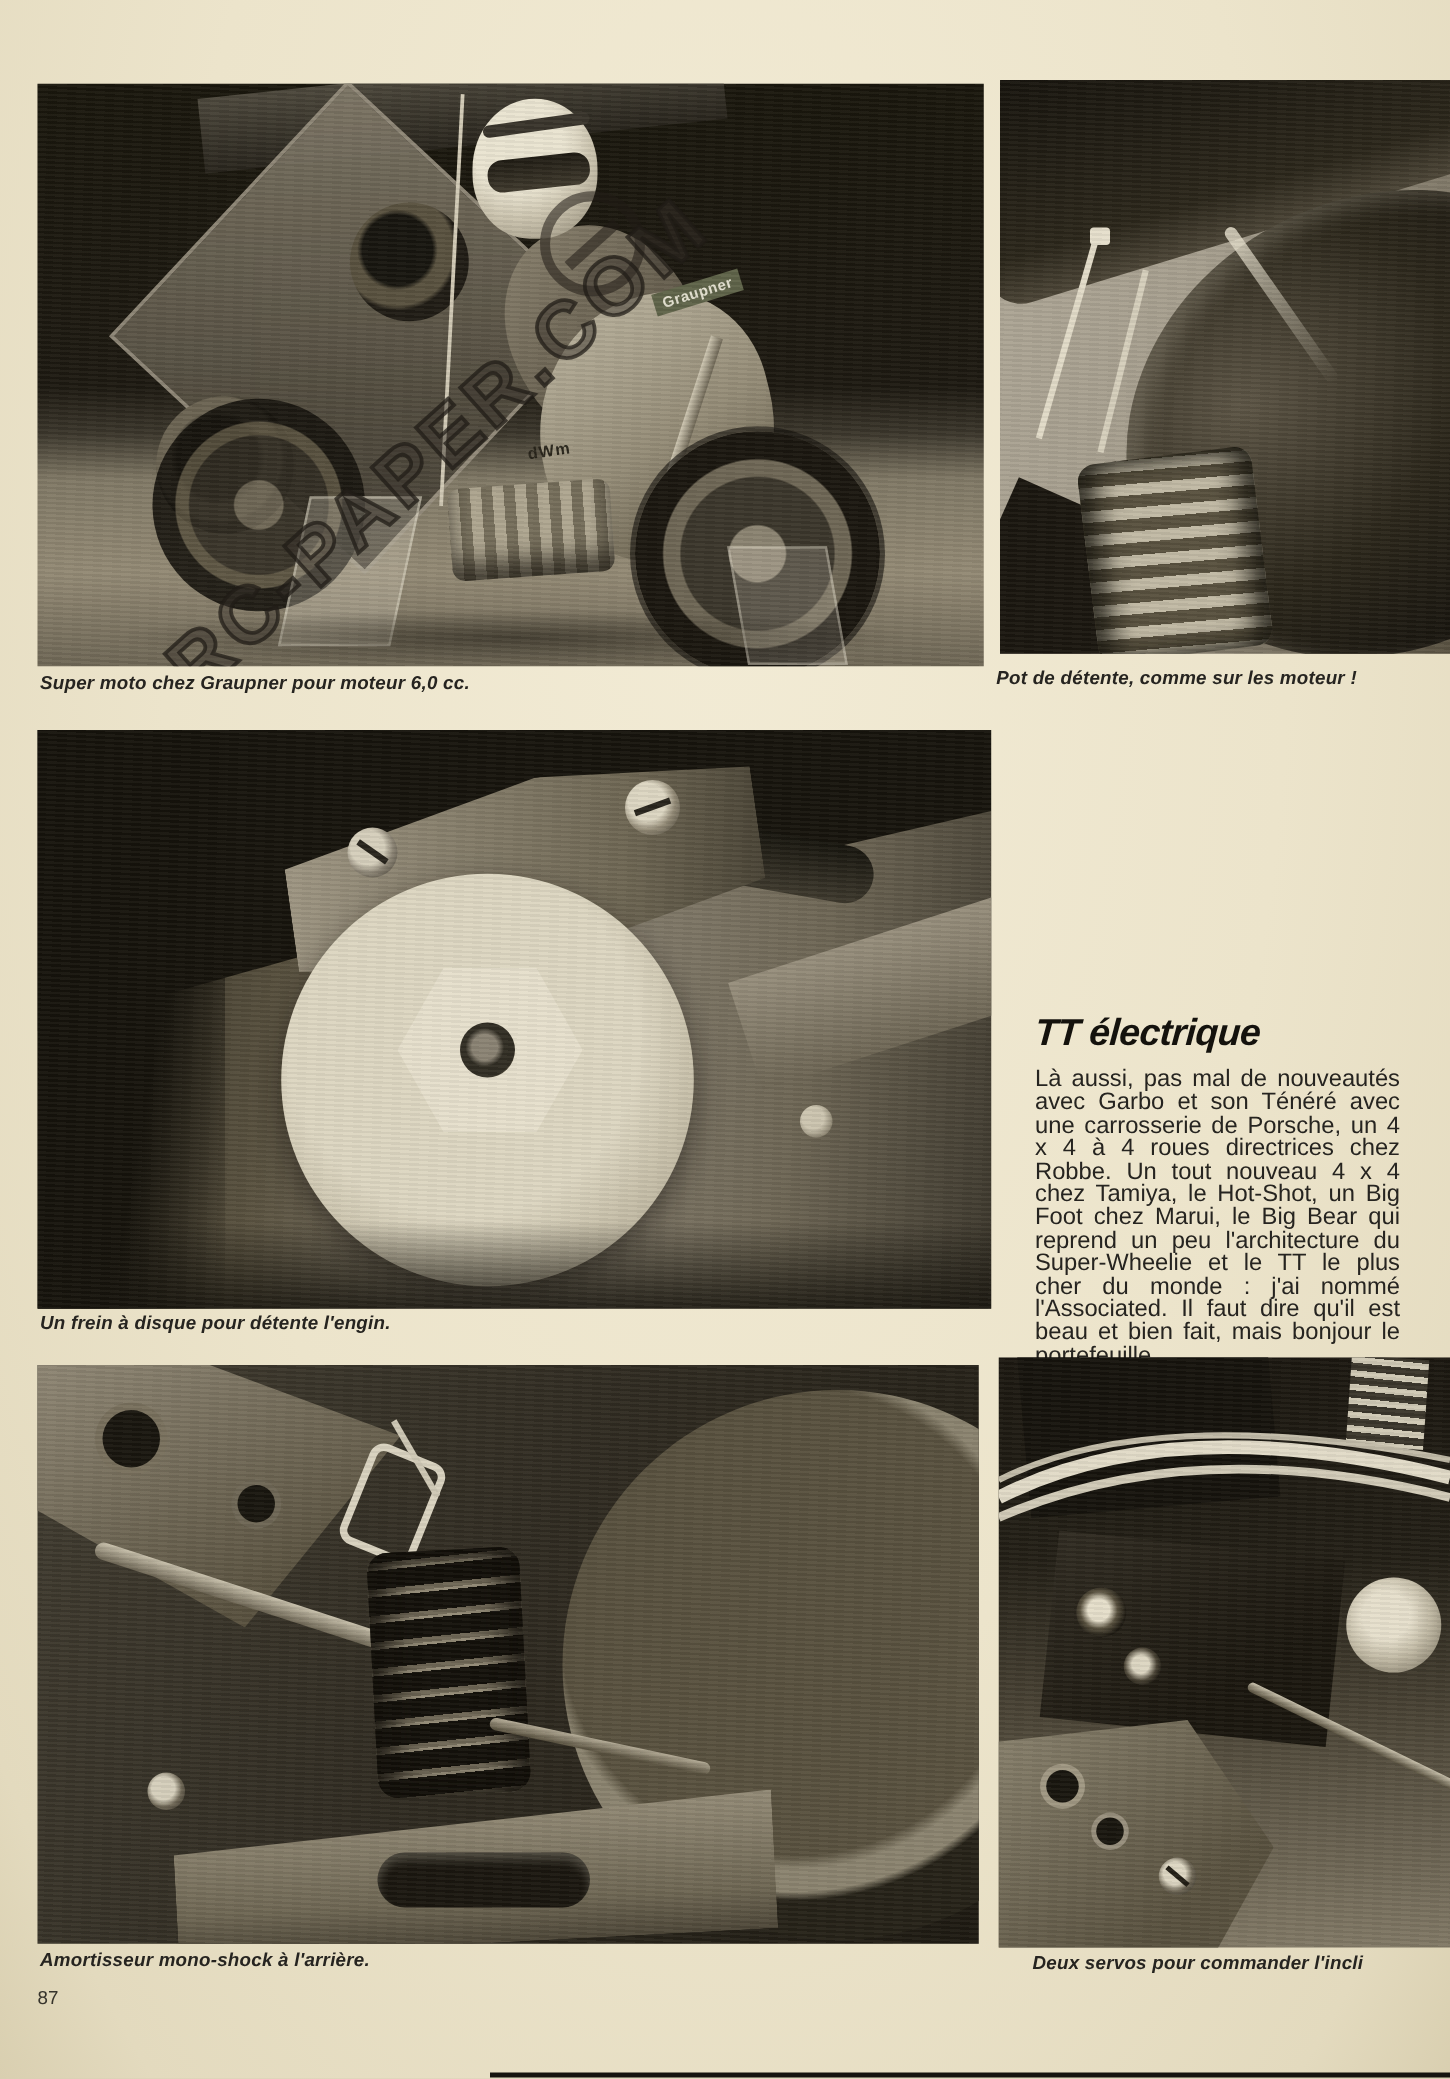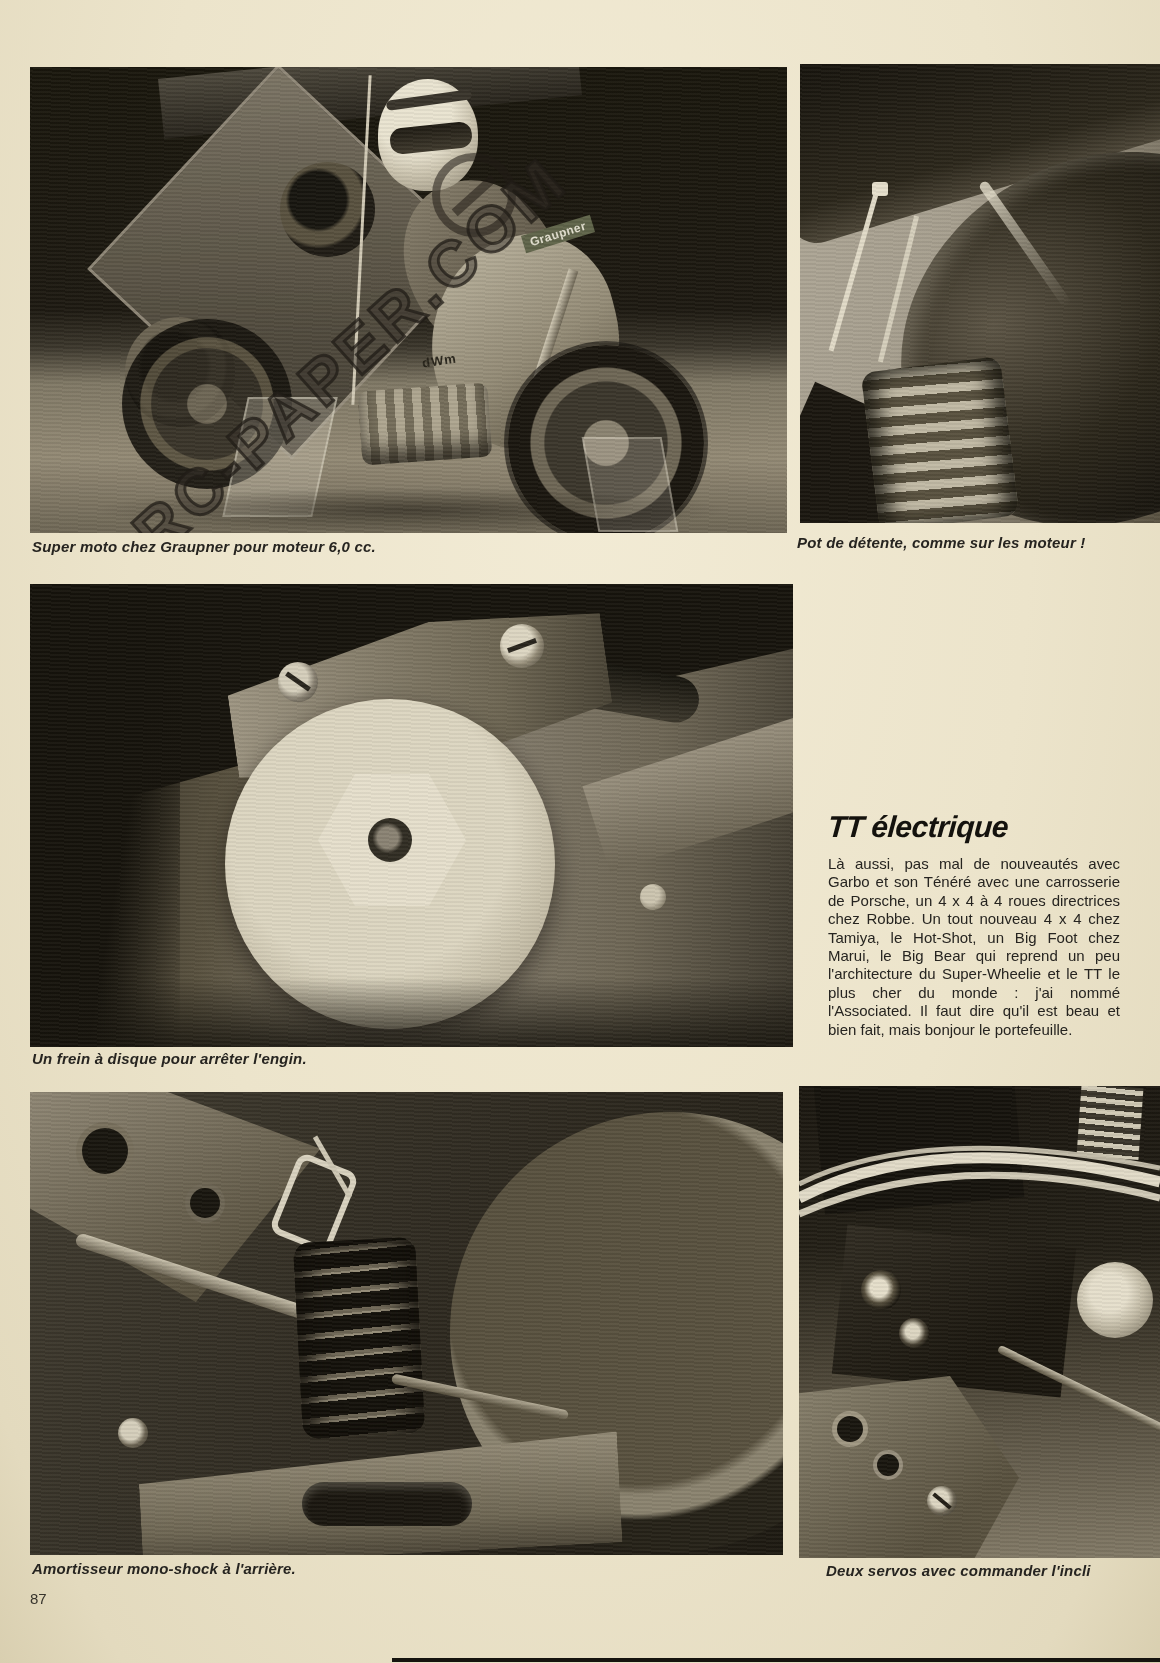--- a/index.html
+++ b/index.html
@@ -176,21 +176,21 @@
     color:#262420; letter-spacing:.2px; white-space:nowrap; }
   #caption-moto   { left:32px;  top:538px; }
   #caption-exhaust{ left:797px; top:534px; }
   #caption-brake  { left:32px;  top:1050px; }
   #caption-shock  { left:32px;  top:1560px; }
   #caption-servos { left:826px; top:1562px; }
 
   .article { position:absolute; left:828px; top:810px; width:292px; color:#211f19; }
   .article h2 { font-size:30px; font-weight:bold; font-style:italic; letter-spacing:-.5px;
     color:#14120d; transform:skewX(-4deg); margin-bottom:11px; }
-  .article p { font-size:15px; line-height:18.4px; text-align:justify; color:#262420; }
+  .article p { font-size:19px; line-height:18.4px; text-align:justify; color:#262420; }
 
   .page-number { position:absolute; left:30px; top:1590px; font-size:15px; color:#37342c; }
   .bottom-line { position:absolute; left:392px; top:1658px; width:768px; height:4px; background:#16140f; }
 </style>
 </head>
 <body>
 
 <div class="page">
 
   <div class="photo" id="photo-moto">
@@ -244,21 +244,21 @@
     <div class="abs pb-rscrew"></div>
     <div class="abs pb-leftdark"></div>
     <div class="abs pb-bottomdark"></div>
   </div>
 
   <div class="article">
     <h2>TT électrique</h2>
     <p>Là aussi, pas mal de nouveautés avec Garbo et son Ténéré avec une carrosserie de Porsche, un 4 x 4 à 4 roues directrices chez Robbe. Un tout nouveau 4 x 4 chez Tamiya, le Hot-Shot, un Big Foot chez Marui, le Big Bear qui reprend un peu l'architecture du Super-Wheelie et le TT le plus cher du monde : j'ai nommé l'Associated. Il faut dire qu'il est beau et bien fait, mais bonjour le portefeuille.</p>
   </div>
 
-  <div class="caption" id="caption-brake">Un frein à disque pour arrêter l'engin.</div>
+  <div class="caption" id="caption-brake">Un frein à disque pour détente l'engin.</div>
 
   <div class="photo" id="photo-shock">
     <div class="abs ps-plate1"></div>
     <div class="abs ps-hole1"></div>
     <div class="abs ps-hole2"></div>
     <div class="abs ps-rod"></div>
     <div class="abs ps-wheel"></div>
     <div class="abs ps-ziptie"></div>
     <div class="abs ps-ziptie-tail"></div>
     <div class="abs ps-spring"></div>
@@ -281,17 +281,17 @@
     <div class="abs pv-eye2"></div>
     <div class="abs pv-horn"></div>
     <div class="abs pv-rodr"></div>
     <div class="abs pv-bracket"></div>
     <div class="abs pv-bhole1"></div>
     <div class="abs pv-bhole2"></div>
     <div class="abs pv-screwc"></div>
   </div>
 
   <div class="caption" id="caption-shock">Amortisseur mono-shock à l'arrière.</div>
-  <div class="caption" id="caption-servos">Deux servos avec commander l'incli</div>
+  <div class="caption" id="caption-servos">Deux servos pour commander l'incli</div>
 
   <div class="page-number">87</div>
   <div class="bottom-line"></div>
 </div>
 
 </body></html>

